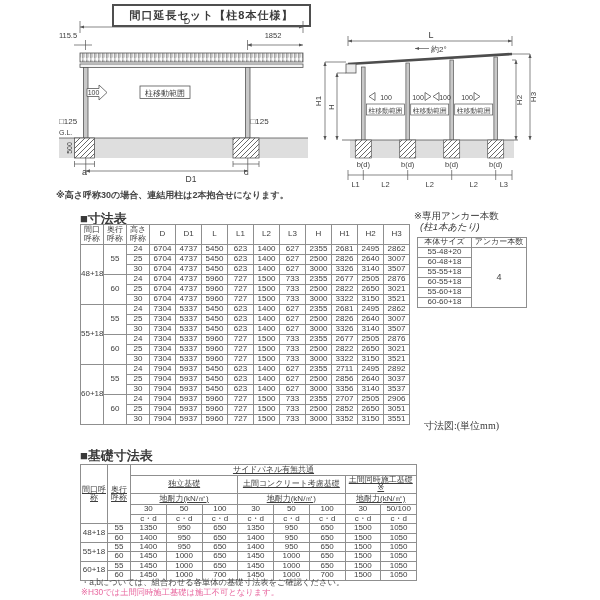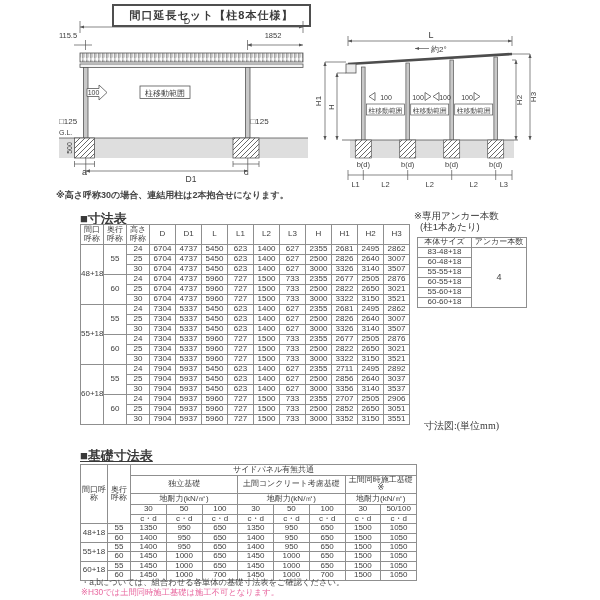--- a/index.html
+++ b/index.html
@@ -12,38 +12,38 @@
     position:absolute; left:112px; top:4px; width:199px; height:23px;
     border:2px solid #4f4f4f; text-align:center; line-height:19px;
     font-size:11px; font-weight:bold; letter-spacing:1px; color:#3a3a3a;
   }
   svg text { font-family:"Liberation Sans","DejaVu Sans",sans-serif; fill:#3d3d3d; }
   .front-svg { position:absolute; left:54px; top:14px; }
   .side-svg  { position:absolute; left:312px; top:20px; }
   .diagram-note { position:absolute; left:56px; top:189px; font-size:9px; color:#444;font-weight:bold; }
   .sec-title { position:absolute; font-size:13px; font-weight:bold; color:#3a3a3a; }
   .dim-sec   { left:80px; top:210px; }
-  .found-sec { left:80px; top:447px;text-decoration:underline; }
+  .found-sec { left:80px; top:447px; }
   table { border-collapse:collapse; table-layout:fixed; background:#fff; }
   th,td { border:1px solid #8f8f8f; text-align:center; vertical-align:middle;
           font-weight:normal; overflow:hidden; white-space:normal; }
   .dim-table { position:absolute; left:80px; top:224px; width:330px; }
   .dim-table th, .dim-table td { font-size:8px; line-height:1.05; padding:0; height:10px; }
   .dim-table thead th { height:20px; }
   .dim-table thead th:nth-child(-n+3) { width:23px; }
   .anchor-title { position:absolute; left:414px; top:210px; font-size:9.5px; line-height:11px; color:#3a3a3a; }
-  .anchor-title .ind { padding-left:6px; }
+  .anchor-title .ind { padding-left:6px;font-style:italic; }
   .anchor-table { position:absolute; left:417px; top:237px; width:110px;border-radius:11px; }
   .anchor-table th, .anchor-table td { font-size:8px; padding:0; height:10px; line-height:1.05; }
   .anchor-table th:first-child { width:54px; }
   .anchor-table .big { font-size:9px; }
   .unit-note { position:absolute; left:424px; top:419px; font-size:10px; color:#3a3a3a;font-family:Liberation Serif, serif; }
   .found-table { position:absolute; left:80px; top:464px; width:337px; }
   .found-table th, .found-table td { font-size:8px; padding:0; line-height:1.05; }
-  .found-table thead tr:nth-child(-n+3) th { height:11px; }
+  .found-table thead tr:nth-child(-n+3) th { height:11px;text-decoration:underline; }
   .found-table thead tr:nth-child(4) th { height:10px; }
   .found-table thead tr:nth-child(5) th { height:9px; }
   .found-table tbody td { height:9px; }
   .found-table thead tr:first-child th:nth-child(1) { width:27px; }
   .found-table thead tr:first-child th:nth-child(2) { width:23px; }
   .fnote { position:absolute; left:81px; font-size:8.3px; color:#4a4a4a; }
   .fnote.n1 { top:577px; }
   .fnote.n2 { top:587px; }
 </style>
 </head>
@@ -476,21 +476,21 @@
 </div>
 <table class="anchor-table">
   <thead>
       <tr>
         <th>本体サイズ</th>
         <th>アンカー本数</th>
       </tr>
     </thead>
   <tbody>
       <tr>
-        <td>83-48+18</td>
+        <td>55-48+20</td>
         <td rowspan="6" class="big">4</td>
       </tr>
       <tr>
         <td>60-48+18</td>
       </tr>
       <tr>
         <td>55-55+18</td>
       </tr>
       <tr>
         <td>60-55+18</td>

